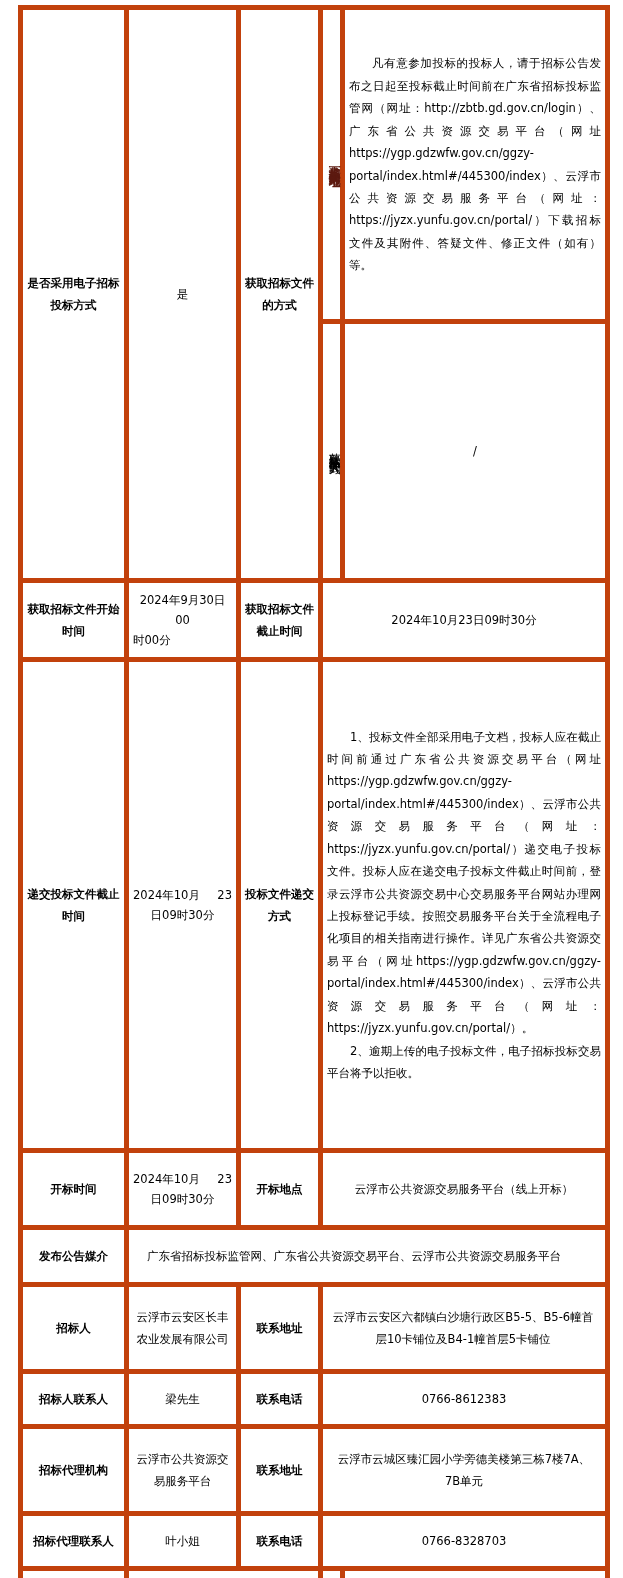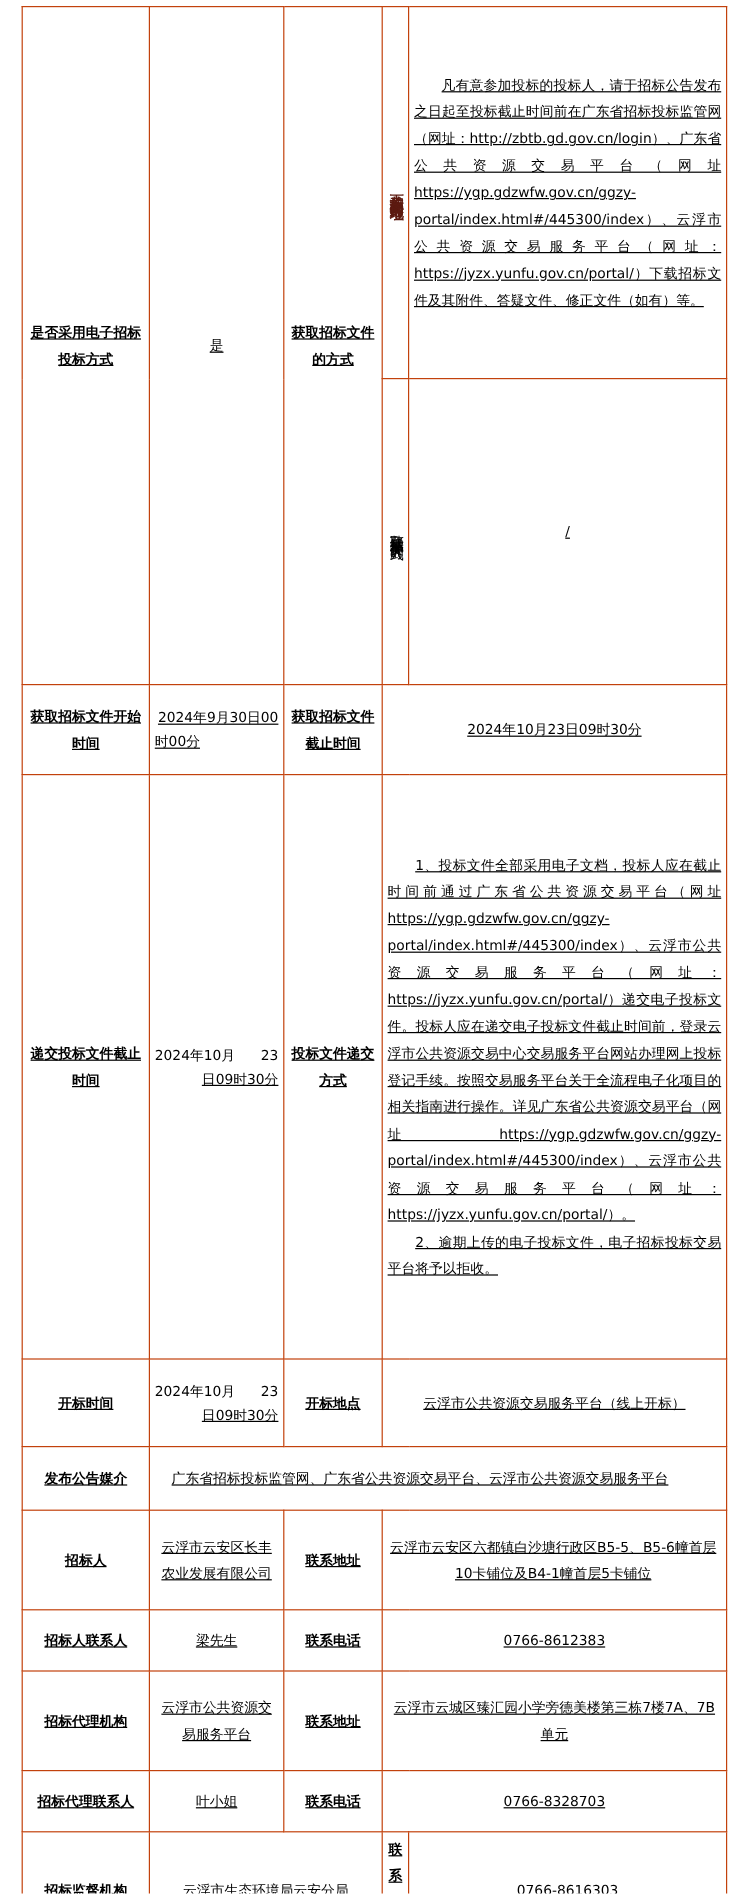--- a/index.html
+++ b/index.html
@@ -23,27 +23,26 @@
   table.bid-table {
     position: absolute;
     left: 18px;
     top: 5px;
     width: 587px;
     border-collapse: collapse;
     table-layout: fixed;
   }
 
   table.bid-table td {
-    border: 1px solid #c2410c;
+    border: 5px solid #c2410c;
     vertical-align: middle;
     padding: 3px 4px;
     font-size: 11.5px;
     line-height: 1.95;
     color: #000000;
-    text-decoration: underline;
   }
 
   
   td.lbl {
     font-weight: bold;
     color: #5c1a10;
     text-align: center;
     font-size: 11.5px;
     line-height: 1.5;
     margin-left: 28px;
@@ -102,21 +101,21 @@
 
   
   .date-split {
     display: block;
     text-align: right;
     line-height: 1.75;
   }
   .date-split .dl { float: left; }
   .date-split .dr { float: right; }
   .date-split::after { content: ""; display: block; clear: both; }
-  .date-next { display: block; text-align: right; line-height: 1.75; }
+  .date-next { display: block; text-align: center; line-height: 1.75; }
 
   .slash-cell {
     text-align: center;
     font-size: 12px;
     color: #000000;
   }
 </style>
 </head>
 <body>
 

